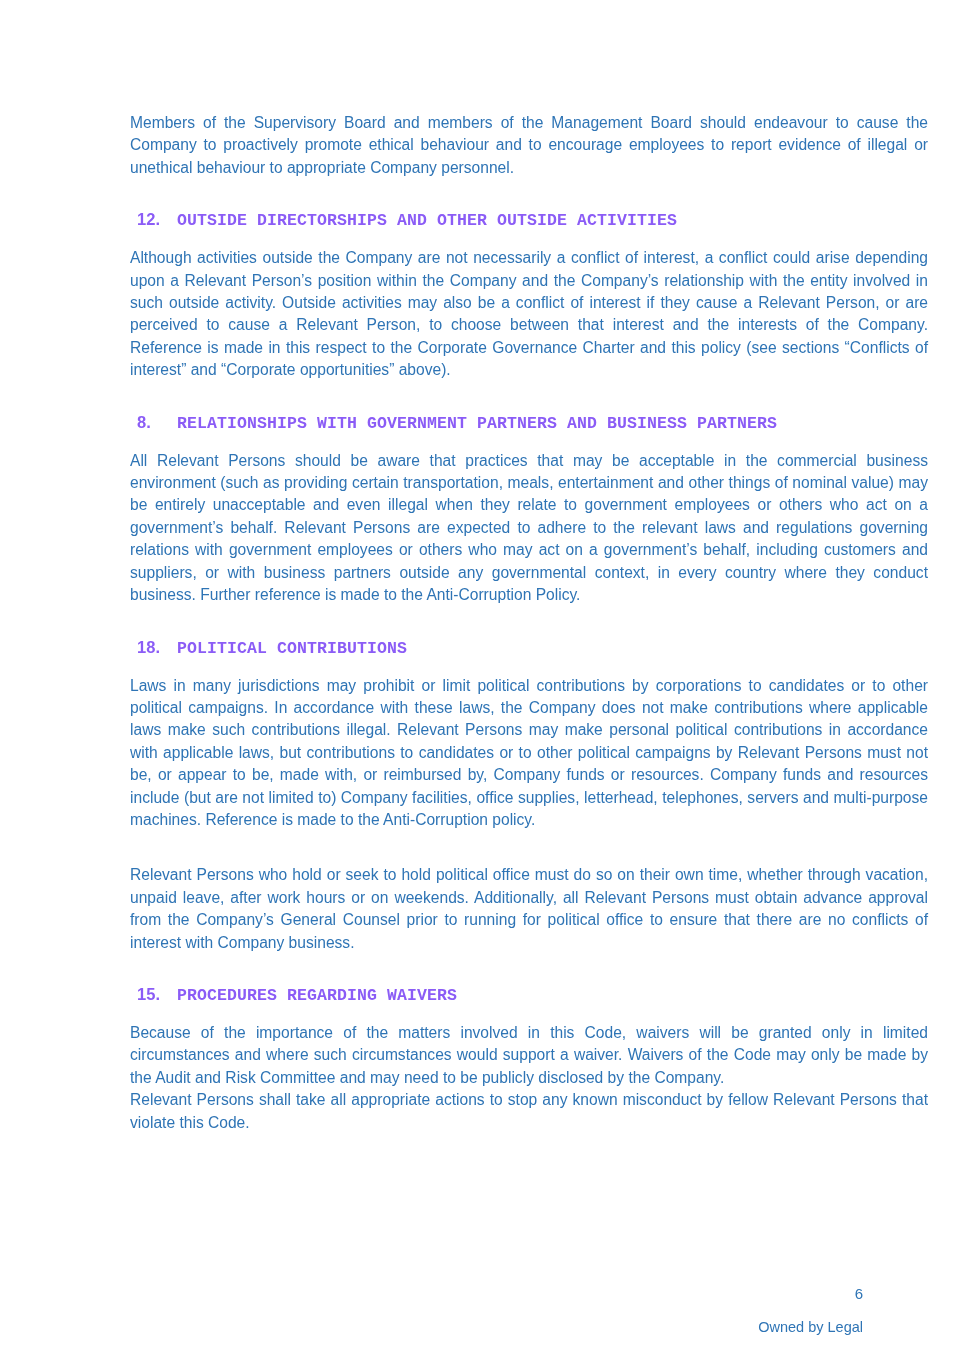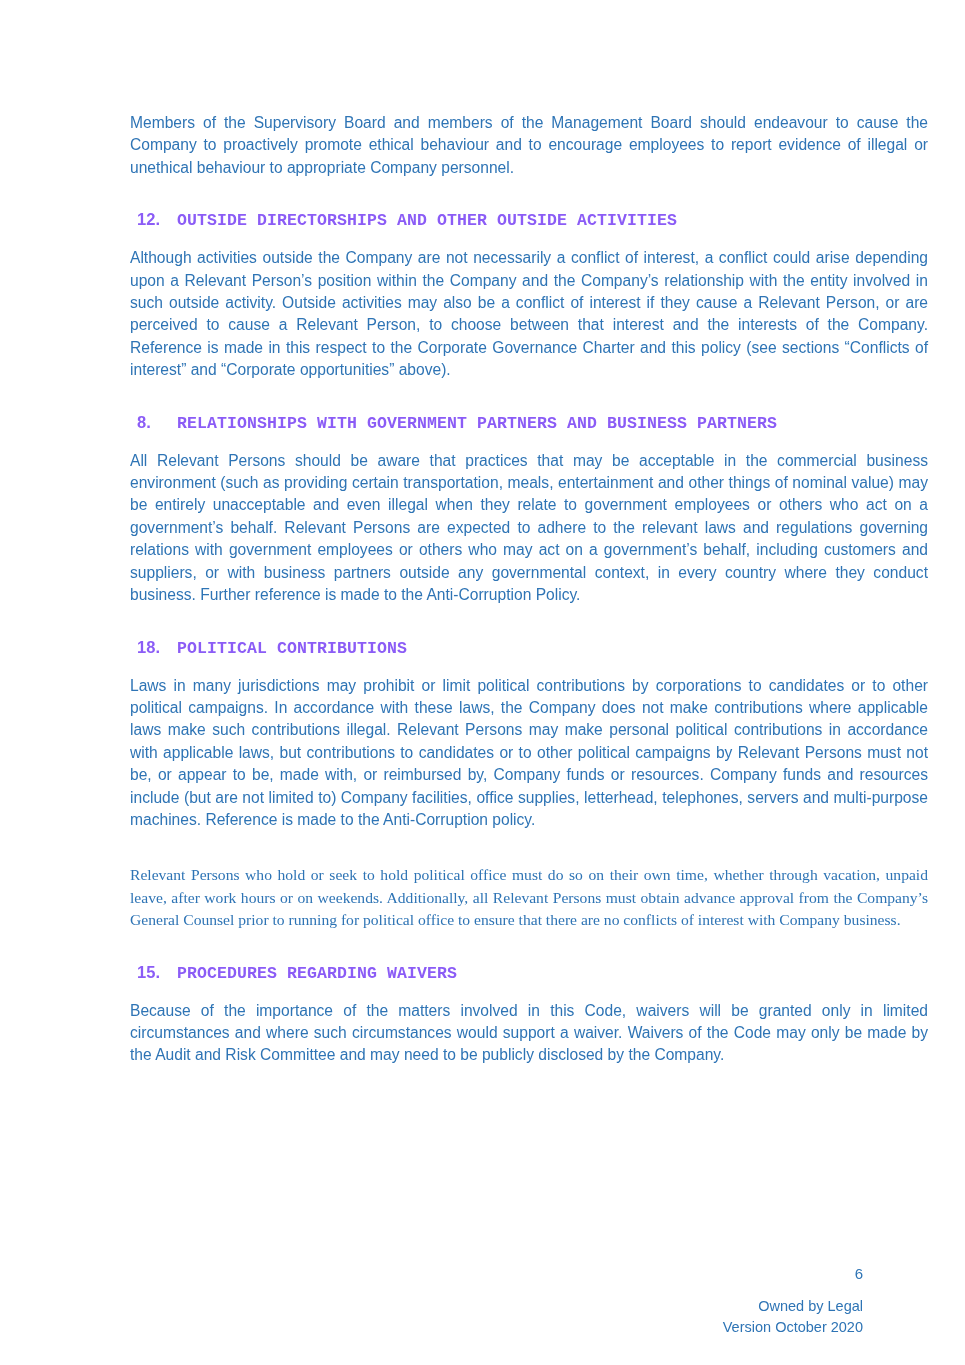--- a/index.html
+++ b/index.html
@@ -27,21 +27,20 @@
   }
   .body-para {
     color: #2E74B5;
     font-size: 15.6px;
     line-height: 22.4px;
     text-align: justify;
     margin: 0 0 0 0;
   }
   .para-gap {
     margin-top: 33px;
-    font-family: Liberation Serif, serif;
   }
   .section {
     margin-top: 0;
   }
   .section-heading {
     display: flex;
     align-items: baseline;
     color: #8b5cf6;
     font-weight: bold;
     font-size: 16.5px;
@@ -109,21 +108,21 @@
 
   <div class="section">
     <div class="section-heading">
       <span class="h-num">15.</span>
       <span class="h-title">PROCEDURES REGARDING WAIVERS</span>
     </div>
     <p class="body-para">Because of the importance of the matters involved in this Code, waivers will be granted only in limited circumstances and where such circumstances would support a waiver. Waivers of the Code may only be made by the Audit and Risk Committee and may need to be publicly disclosed by the Company.</p>
   </div>
 
   <div class="section">
+    <p class="body-para">Relevant Persons shall take all appropriate actions to stop any known misconduct by fellow Relevant Persons that violate this Code.</p>
   </div>
 
   <div class="footer">
     <div class="page-number">6</div>
     <div class="footer-line">Owned by Legal</div>
-    <div class="footer-line">Version October 2020</div>
   </div>
 
 </div>
 
 </body></html>

